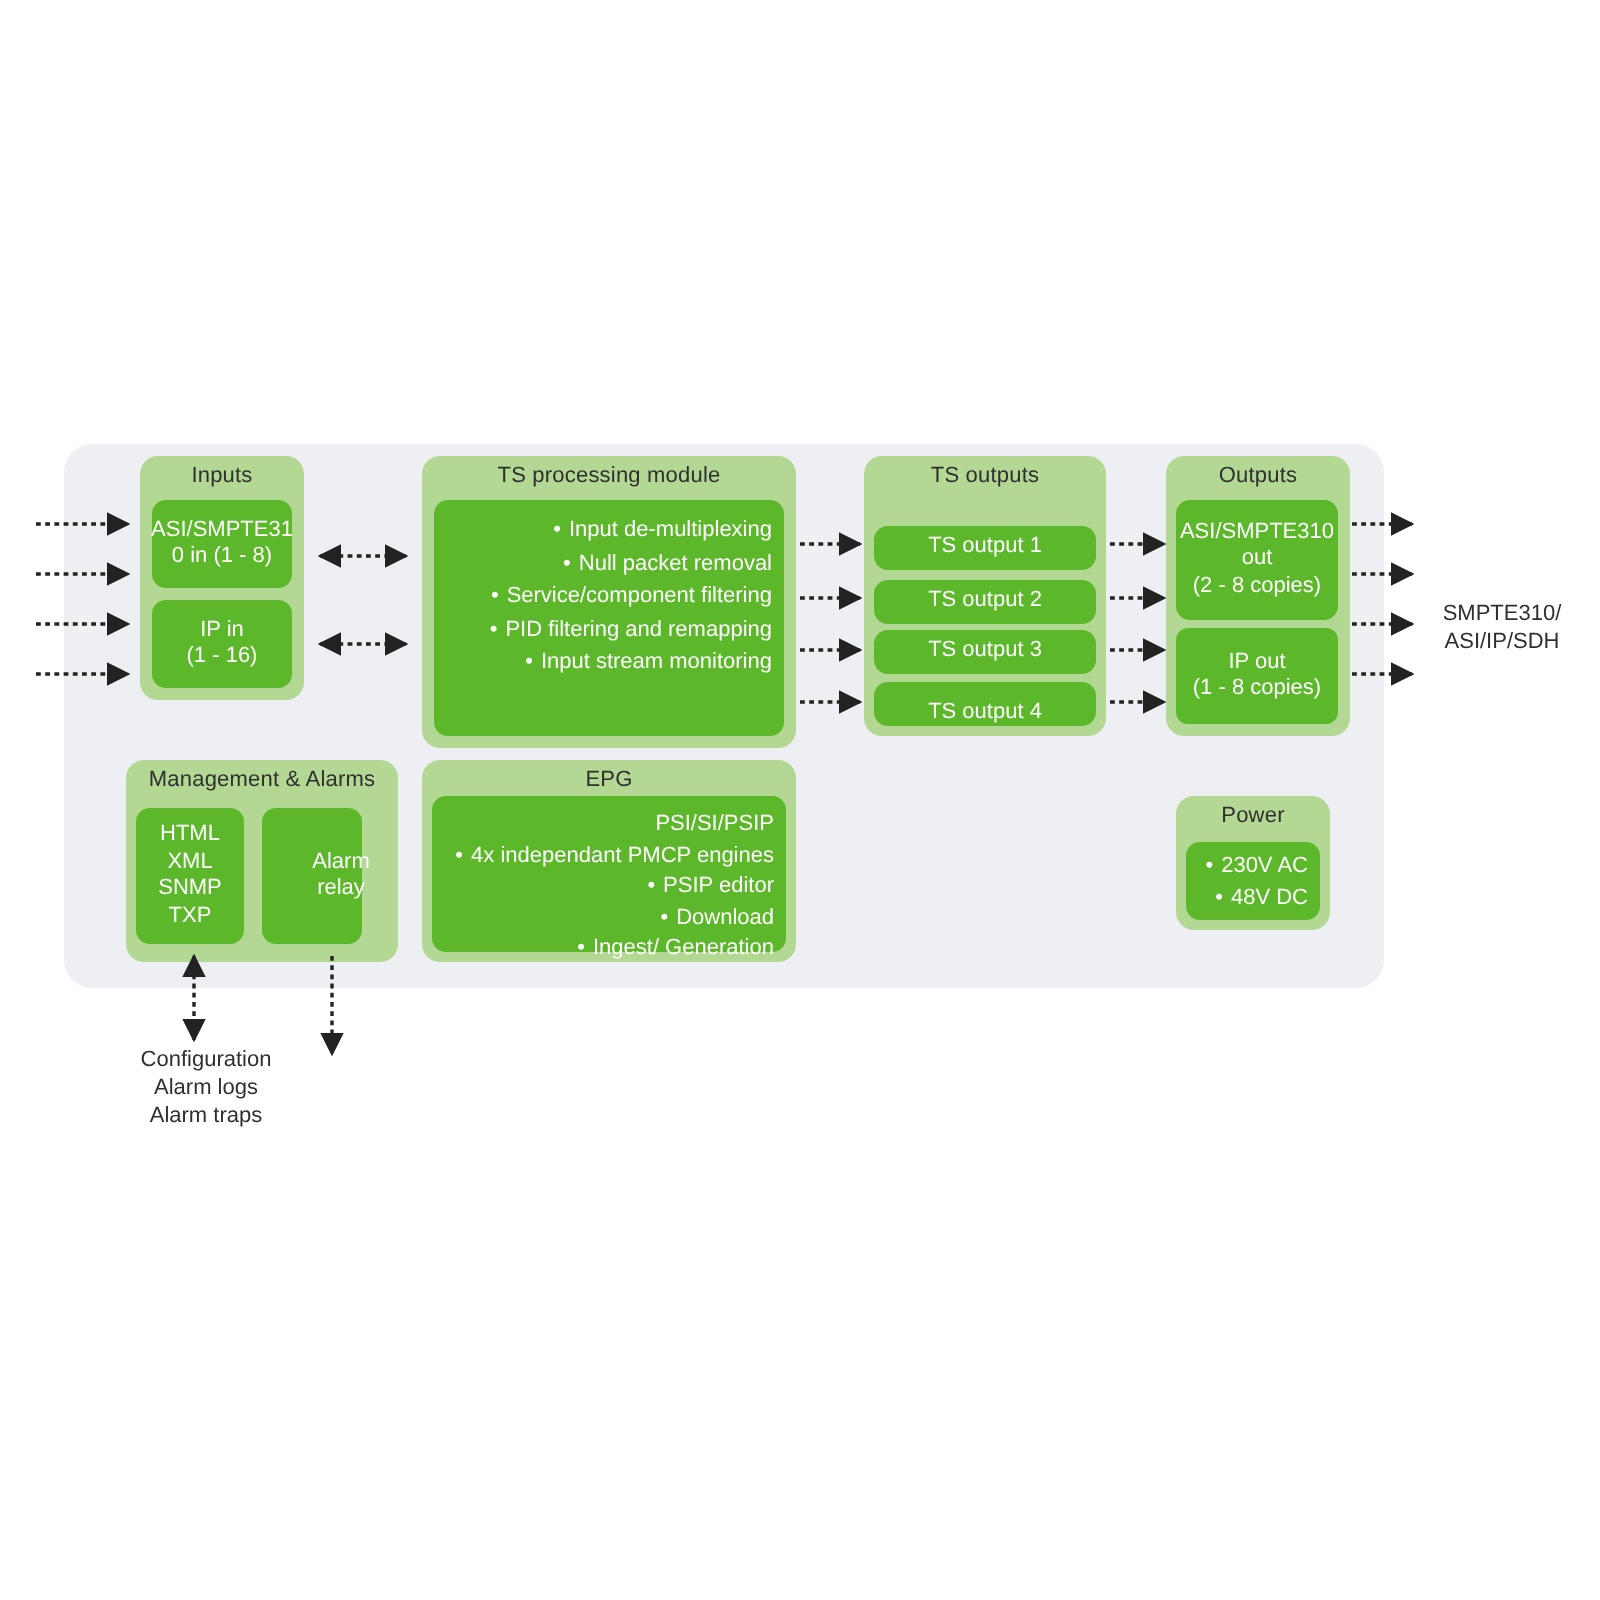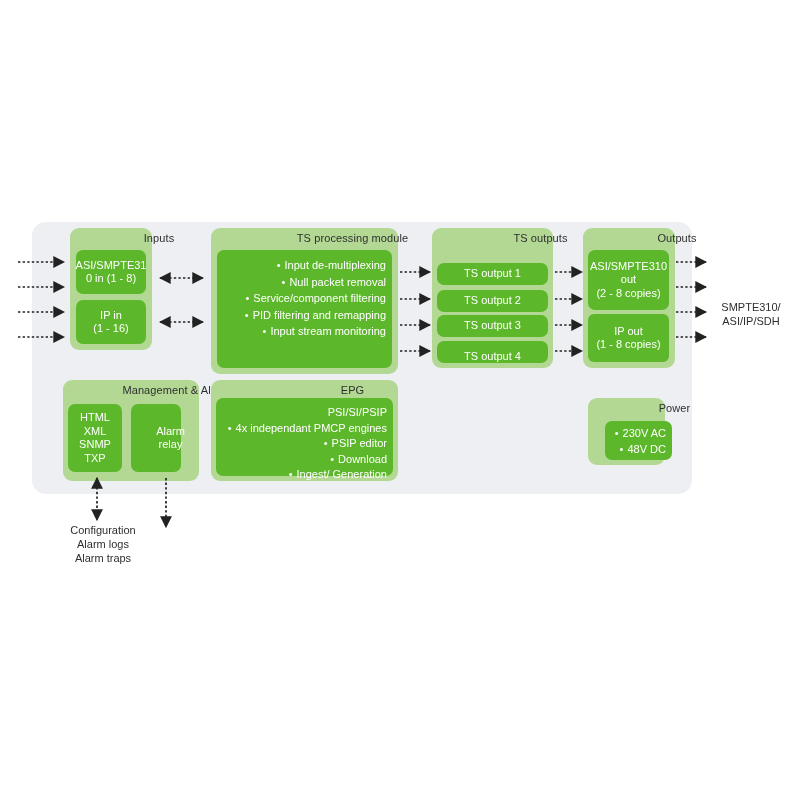--- a/index.html
+++ b/index.html
@@ -42,21 +42,20 @@
   .group-title {
     position: absolute;
     left: 0;
     top: 4px;
     width: 100%;
     text-align: center;
     font-size: 11px;
     color: #2f2f2f;
     letter-spacing: .1px;
     white-space: nowrap;
-    margin-left: 48px;
   }
 
   
   .node {
     position: absolute;
     background: #5cb82a;
     border-radius: 7px;
     color: #ffffff;
     box-sizing: border-box;
   }
@@ -190,21 +189,21 @@
       <div class="b">4x independant PMCP engines</div>
       <div class="b">PSIP editor</div>
       <div class="b">Download</div>
       <div class="b">Ingest/ Generation</div>
     </div>
   </div>
 
   <div class="group" style="left:588px; top:398px; width:77px; height:67px;">
     <div class="group-title">Power</div>
   </div>
-  <div class="node" style="left:593px; top:421px; width:67px; height:39px;margin-left:12px;">
+  <div class="node" style="left:593px; top:421px; width:67px; height:39px;">
     <div class="bullets tight" style="left:7px; top:5px;">
       <div class="b">230V AC</div>
       <div class="b">48V DC</div>
     </div>
   </div>
 
   <div class="freetext" style="left:703px; top:300px; width:96px;">
     <div>SMPTE310/</div>
     <div>ASI/IP/SDH</div>
   </div>

